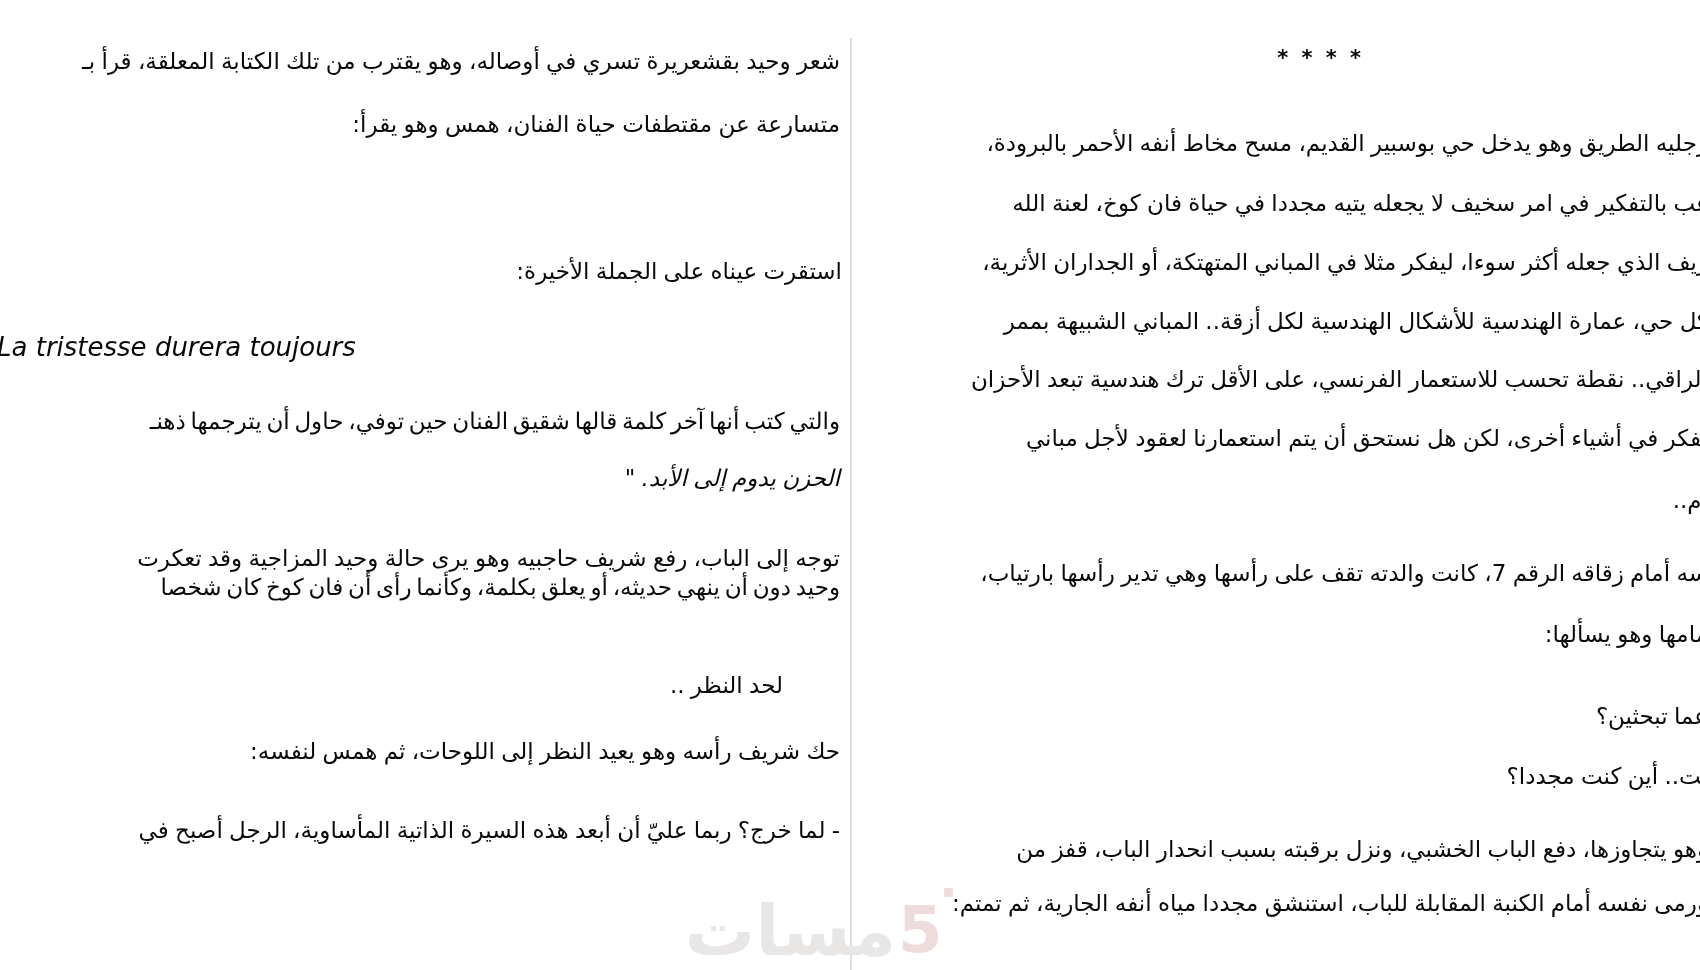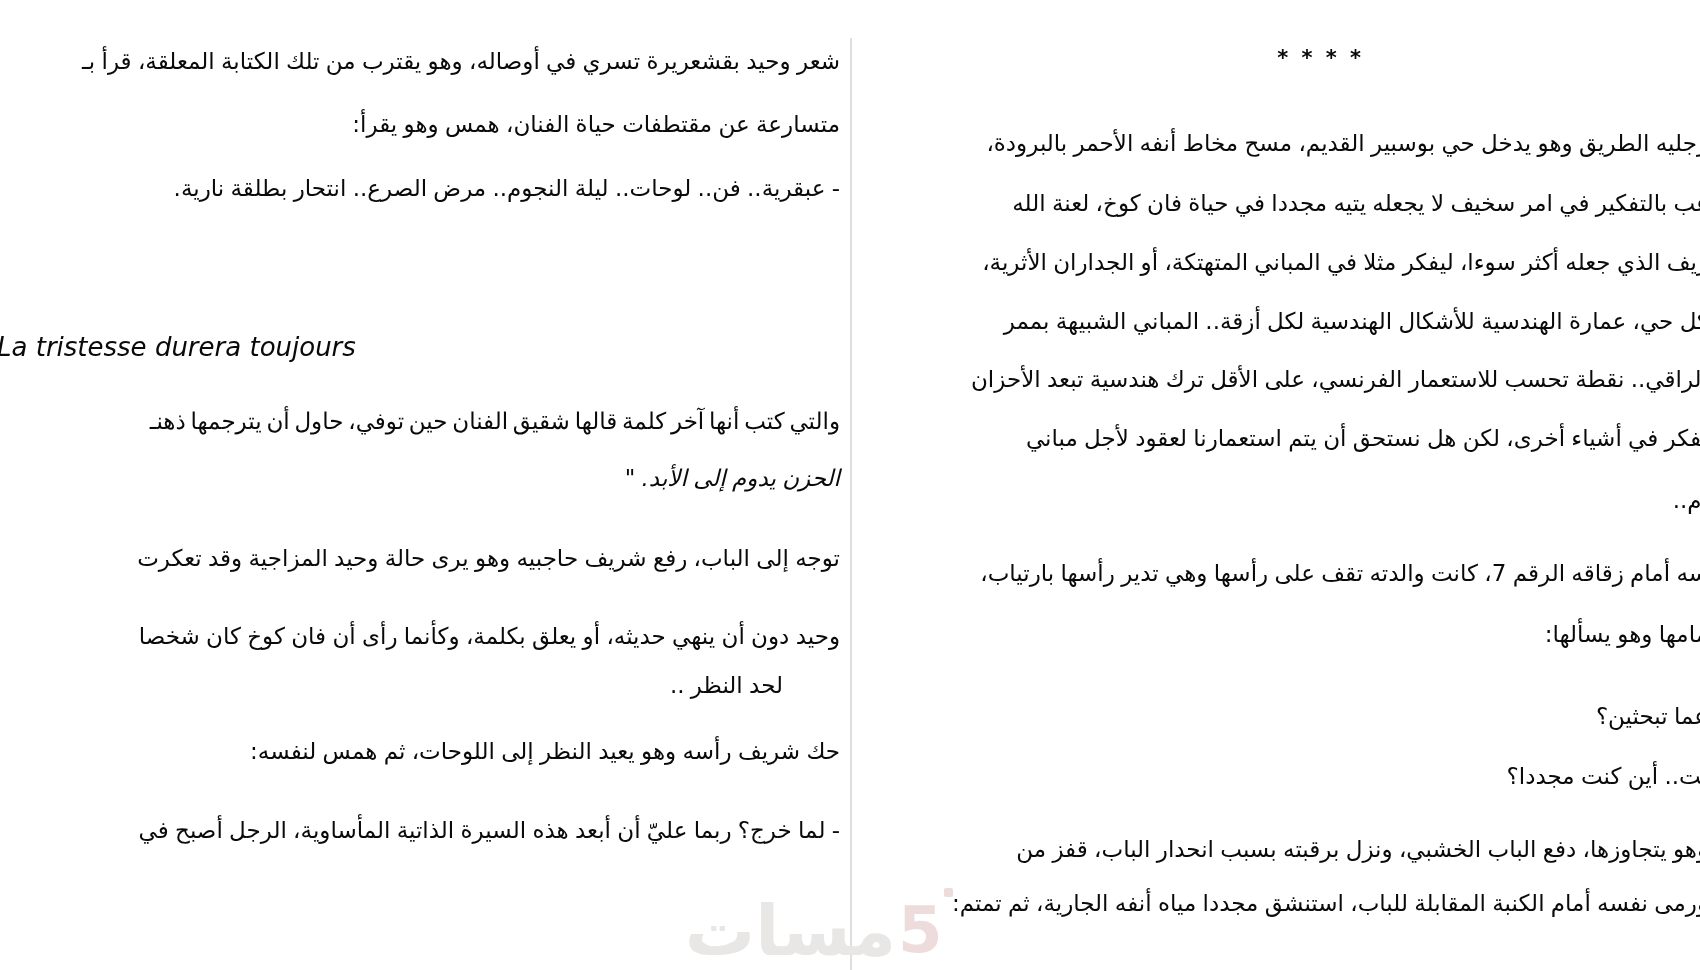--- a/index.html
+++ b/index.html
@@ -23,26 +23,26 @@
            white-space:nowrap;line-height:1;}
   .wm-five{position:absolute;font-weight:bold;color:var(--wm5);line-height:1;}
   .wm-dot{position:absolute;background:var(--wm5);border-radius:2px;}
 </style>
 </head>
 <body>
 
 <div id="left-page">
     <div class="ar-line" style="top: 44px; right: 860px;">شعر وحيد بقشعريرة تسري في أوصاله، وهو يقترب من تلك الكتابة المعلقة، قرأ بـ</div>
     <div class="ar-line" style="top: 107px; right: 860px;">متسارعة عن مقتطفات حياة الفنان، همس وهو يقرأ:</div>
-    <div class="ar-line" style="top: 171px; right: 860px;">- عبقرية.. فن.. لوحات.. ليلة النجوم.. مرض الصرع.. انتحار بطلقة نارية.</div>
+    <div class="ar-line" style="top: 254px; right: 858px;">استقرت عيناه على الجملة الأخيرة:</div>
     <div class="fr-line" style="top: 331px; left: -3px;">La tristesse durera toujours</div>
     <div class="ar-line" style="top: 405px; right: 860px; font-family: Liberation Serif, serif;">والتي كتب أنها آخر كلمة قالها شقيق الفنان حين توفي، حاول أن يترجمها ذهنـ</div>
     <div class="ar-line it" style="top: 461px; right: 860px;">الحزن يدوم إلى الأبد. "</div>
     <div class="ar-line" style="top: 541px; right: 860px;">توجه إلى الباب، رفع شريف حاجبيه وهو يرى حالة وحيد المزاجية وقد تعكرت</div>
-    <div class="ar-line" style="top: 619px; right: 860px;">وحيد دون أن ينهي حديثه، أو يعلق بكلمة، وكأنما رأى أن فان كوخ كان شخصا</div>
+    <div class="ar-line" style="top: 571px; right: 860px; font-family: Liberation Serif, serif;">وحيد دون أن ينهي حديثه، أو يعلق بكلمة، وكأنما رأى أن فان كوخ كان شخصا</div>
     <div class="ar-line" style="top: 668px; right: 917px;">لحد النظر ..</div>
     <div class="ar-line" style="top: 734px; right: 860px;">حك شريف رأسه وهو يعيد النظر إلى اللوحات، ثم همس لنفسه:</div>
     <div class="ar-line" style="top: 813px; right: 860px;">- لما خرج؟ ربما عليّ أن أبعد هذه السيرة الذاتية المأساوية، الرجل أصبح في</div>
   </div>
 
 <div id="page-divider"></div>
 
 <div id="right-page">
   <div class="sep" style="top: 46px; right: 336px;">* * * *</div>
 <div class="ar-line" style="top: 126px; right: -8px;">رجليه الطريق وهو يدخل حي بوسبير القديم، مسح مخاط أنفه الأحمر بالبرودة،</div>

